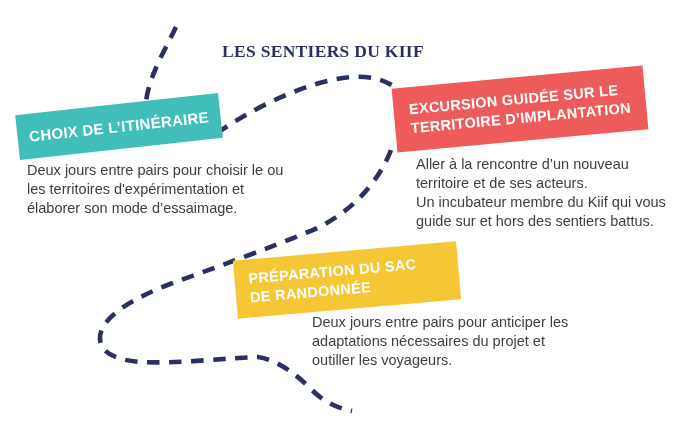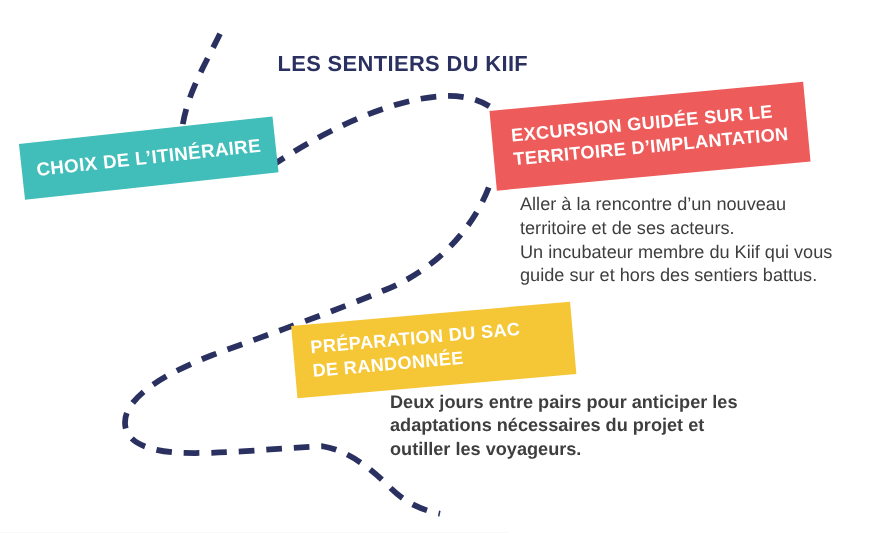--- a/index.html
+++ b/index.html
@@ -9,21 +9,21 @@
   html,body{margin:0;padding:0;}
   body{font-family:"Liberation Sans", sans-serif; background:#e8e8e8;}
   .canvas{
     position:relative; width:696px; height:426px; background:var(--background);
     overflow:hidden; margin:0 auto;
   }
   svg.trail{position:absolute; inset:0; z-index:1; color:var(--navy);}
   .page-title{
     position:absolute; left:222px; top:41px; z-index:2; margin:0;
     font-size:17.5px; font-weight:bold; color:var(--navy);
-    letter-spacing:0.3px; white-space:nowrap;
+    letter-spacing:0.3px; white-space:nowrap;font-family:Liberation Serif, serif;
   }
   .tag{
     position:absolute; z-index:3; display:flex; align-items:center; justify-content:center;
     color:#ffffff; font-weight:bold; box-sizing:border-box;
   }
   .tag .tag-label{white-space:pre-line; line-height:1.3; letter-spacing:0.3px;}
   .tag-teal{
     left:17px; top:104px; width:204px; height:45px;
     background:var(--teal); transform:rotate(-6.2deg); font-size:15px;
   }
@@ -35,21 +35,21 @@
     left:235px; top:251px; width:224px; height:58px;
     background:var(--yellow); transform:rotate(-5deg); font-size:14.5px;
     justify-content:flex-start; padding-left:14px;
   }
   .step-desc{
     position:absolute; z-index:2; margin:0; color:var(--body-text);
     font-size:14.5px; line-height:1.3; white-space:pre-line;
   }
   .desc-1{left:27px; top:161px; width:290px;}
   .desc-2{left:416px; top:155px; width:290px;}
-  .desc-3{left:312px; top:313px; width:290px;font-weight:bold;}
+  .desc-3{left:312px; top:313px; width:290px;}
   .logo{
     position:absolute; right:9px; top:386px; z-index:2;
     font-size:25.5px; font-weight:bold; color:var(--navy); letter-spacing:-0.2px;
   }
   .logo .i2{position:relative; display:inline-block;}
   .logo .i-dot{
     position:absolute; top:1.5px; left:50%; transform:translateX(-50%);
     width:4.6px; height:4.6px; border-radius:50%; background:var(--red);
   }
 </style>
@@ -64,20 +64,23 @@
       <path d="M 217 133 C 252 109, 308 80, 352 77 C 373 75.5, 391 81, 402 94"></path>
       <path d="M 391 150 C 377 186, 346 217, 308 232 C 270 248, 214 268, 170 284 C 134 298, 100 317, 100 338 C 100 353, 116 360, 140 362 C 176 364, 226 358, 258 357 C 277 360, 295 373, 312 390 C 324 402, 337 408, 352 411"></path>
     </g>
   </svg>
 
   <h1 class="page-title">LES SENTIERS DU KIIF</h1>
 
   <div class="tag tag-teal">
     <span class="tag-label">CHOIX DE L’ITINÉRAIRE</span>
   </div>
+  <p class="step-desc desc-1">Deux jours entre pairs pour choisir le ou
+les territoires d'expérimentation et
+élaborer son mode d’essaimage.</p>
 
   <div class="tag tag-red">
     <span class="tag-label">EXCURSION GUIDÉE SUR LE
 TERRITOIRE D’IMPLANTATION</span>
   </div>
   <p class="step-desc desc-2">Aller à la rencontre d’un nouveau
 territoire et de ses acteurs.
 Un incubateur membre du Kiif qui vous
 guide sur et hors des sentiers battus.</p>
 

